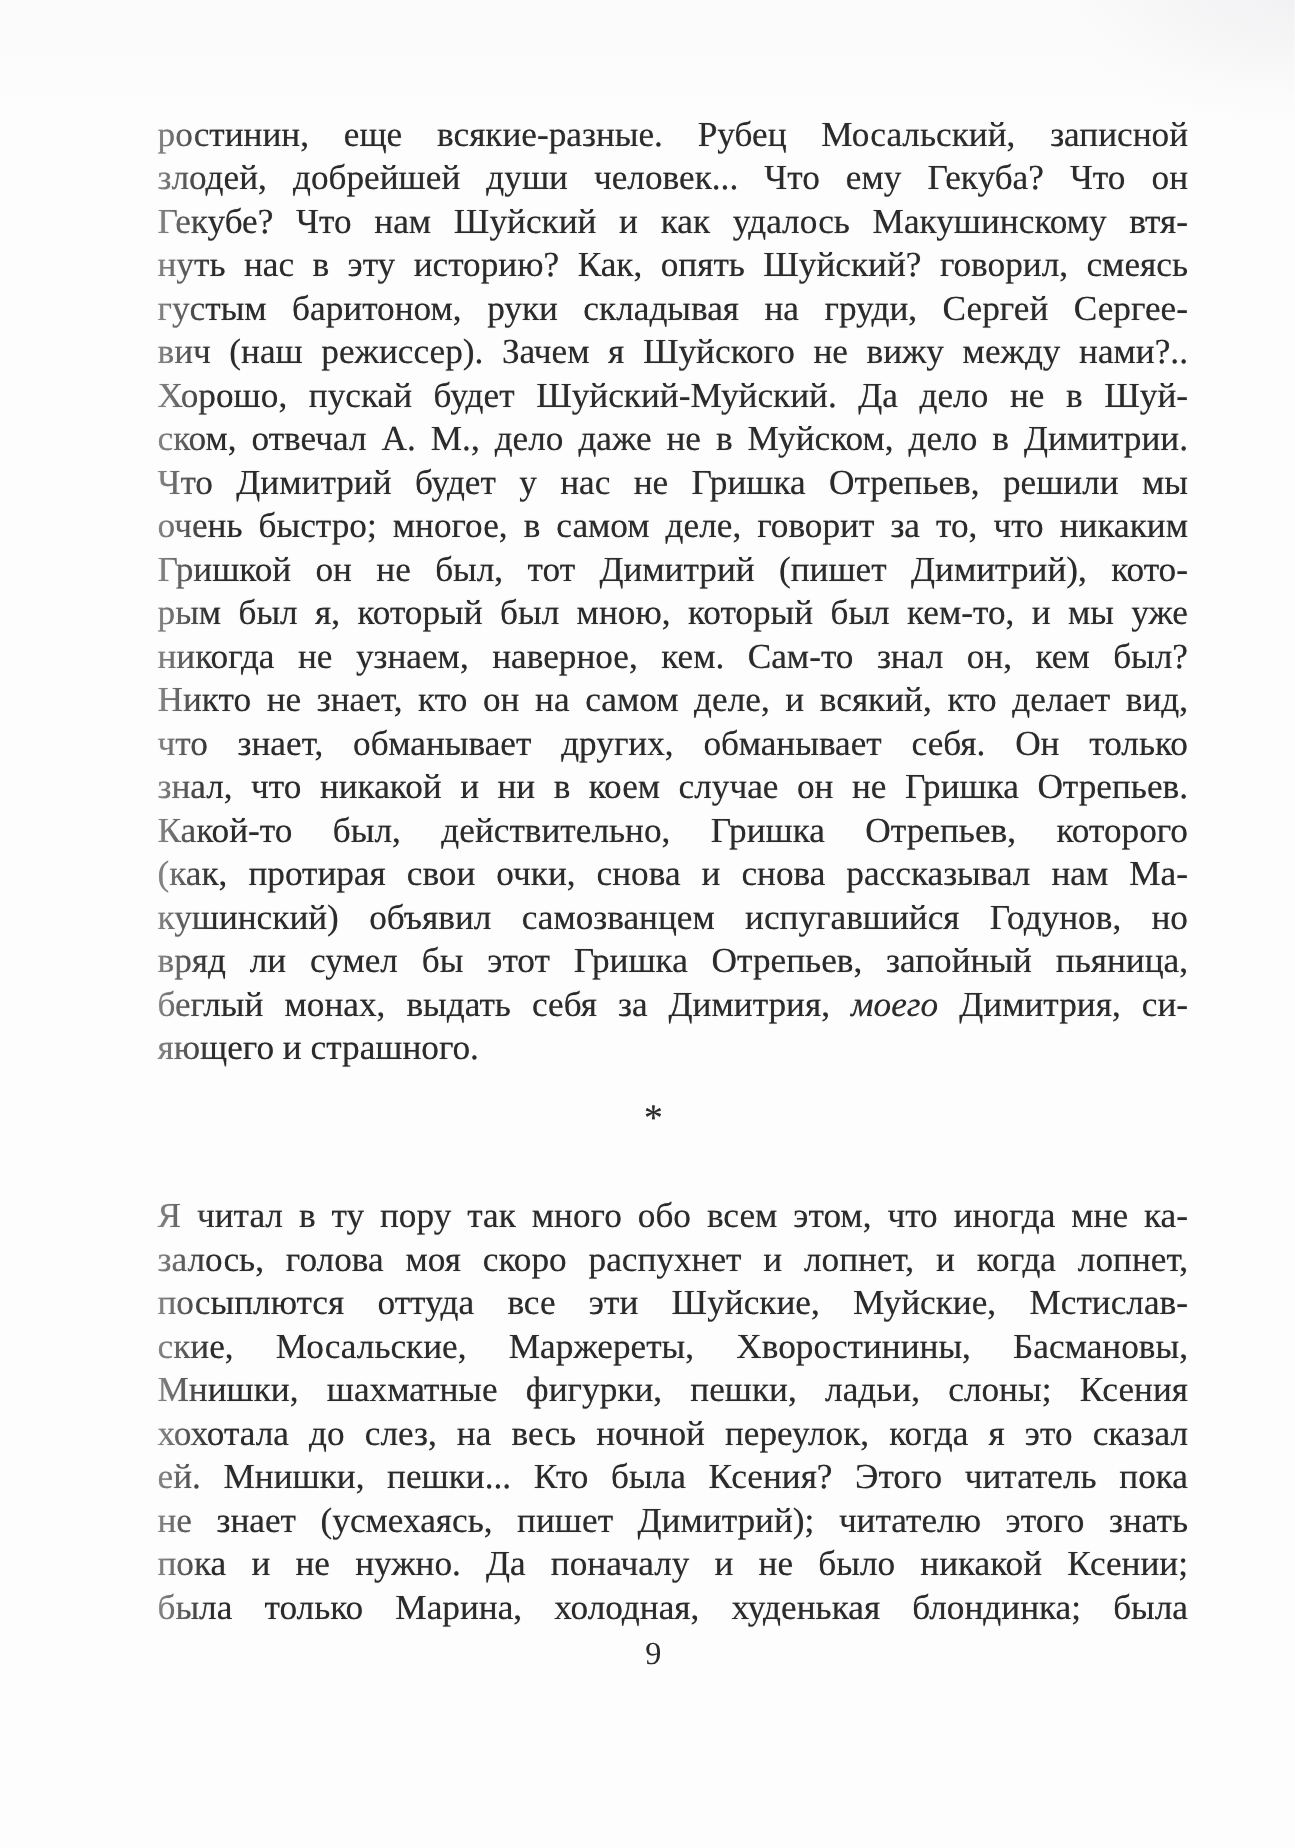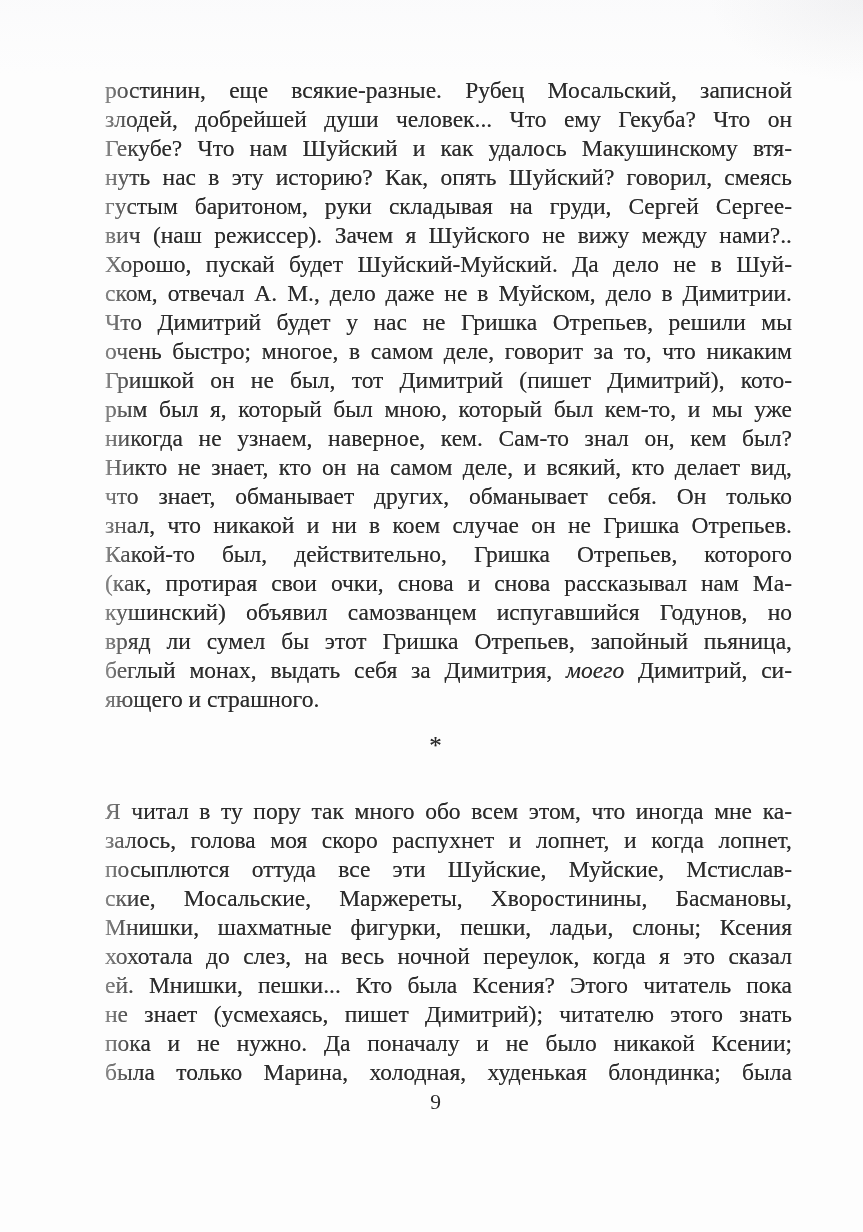--- a/index.html
+++ b/index.html
@@ -97,21 +97,21 @@
         <div class="line"><span>Гришкой он не был, тот Димитрий (пишет Димитрий), кото-</span></div>
         <div class="line"><span>рым был я, который был мною, который был кем-то, и мы уже</span></div>
         <div class="line"><span>никогда не узнаем, наверное, кем. Сам-то знал он, кем был?</span></div>
         <div class="line"><span>Никто не знает, кто он на самом деле, и всякий, кто делает вид,</span></div>
         <div class="line"><span>что знает, обманывает других, обманывает себя. Он только</span></div>
         <div class="line"><span>знал, что никакой и ни в коем случае он не Гришка Отрепьев.</span></div>
         <div class="line"><span>Какой-то был, действительно, Гришка Отрепьев, которого</span></div>
         <div class="line"><span>(как, протирая свои очки, снова и снова рассказывал нам Ма-</span></div>
         <div class="line"><span>кушинский) объявил самозванцем испугавшийся Годунов, но</span></div>
         <div class="line"><span>вряд ли сумел бы этот Гришка Отрепьев, запойный пьяница,</span></div>
-        <div class="line"><span>беглый монах, выдать себя за Димитрия, </span><em>моего</em><span> Димитрий, си-</span></div>
+        <div class="line"><span>беглый монах, выдать себя за Димитрия, </span><em>моего</em><span> Димитрия, си-</span></div>
         <div class="line unjustified"><span>яющего и страшного.</span></div>
       </div>
     <div class="separator">*</div>
     <div class="paragraph para-2">
         <div class="line"><span>Я читал в ту пору так много обо всем этом, что иногда мне ка-</span></div>
         <div class="line"><span>залось, голова моя скоро распухнет и лопнет, и когда лопнет,</span></div>
         <div class="line"><span>посыплются оттуда все эти Шуйские, Муйские, Мстислав-</span></div>
         <div class="line"><span>ские, Мосальские, Маржереты, Хворостинины, Басмановы,</span></div>
         <div class="line"><span>Мнишки, шахматные фигурки, пешки, ладьи, слоны; Ксения</span></div>
         <div class="line"><span>хохотала до слез, на весь ночной переулок, когда я это сказал</span></div>

